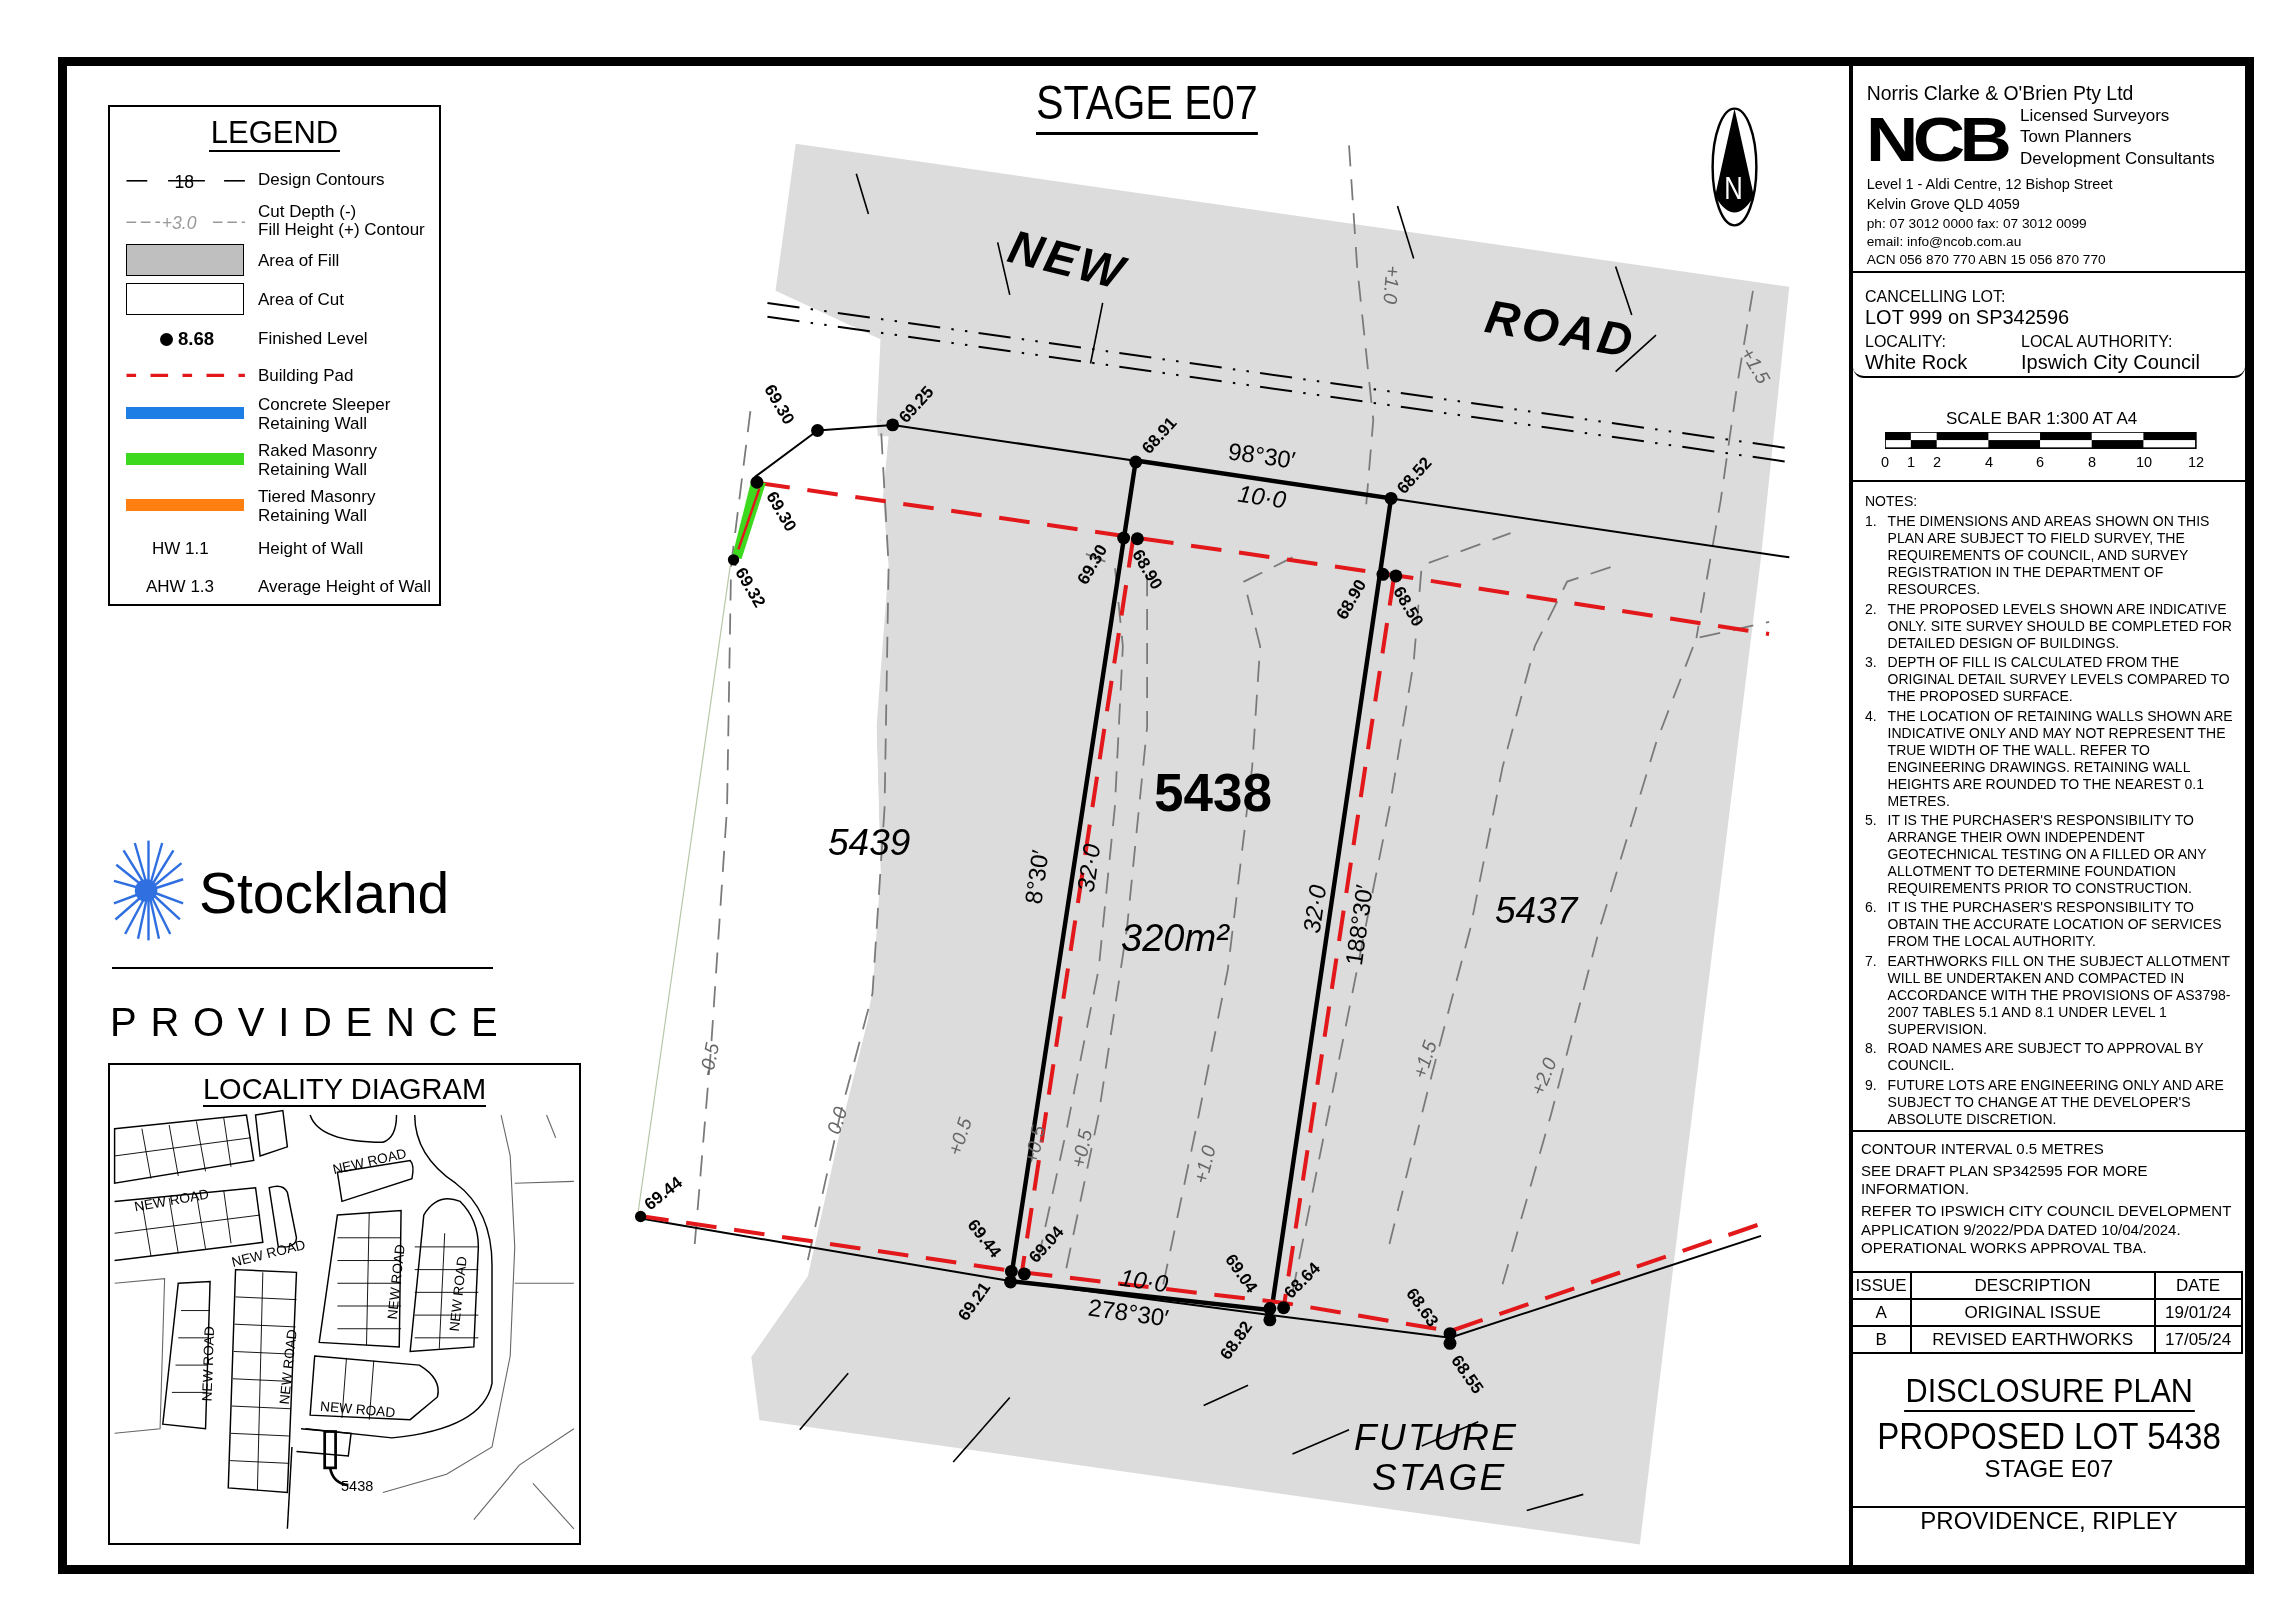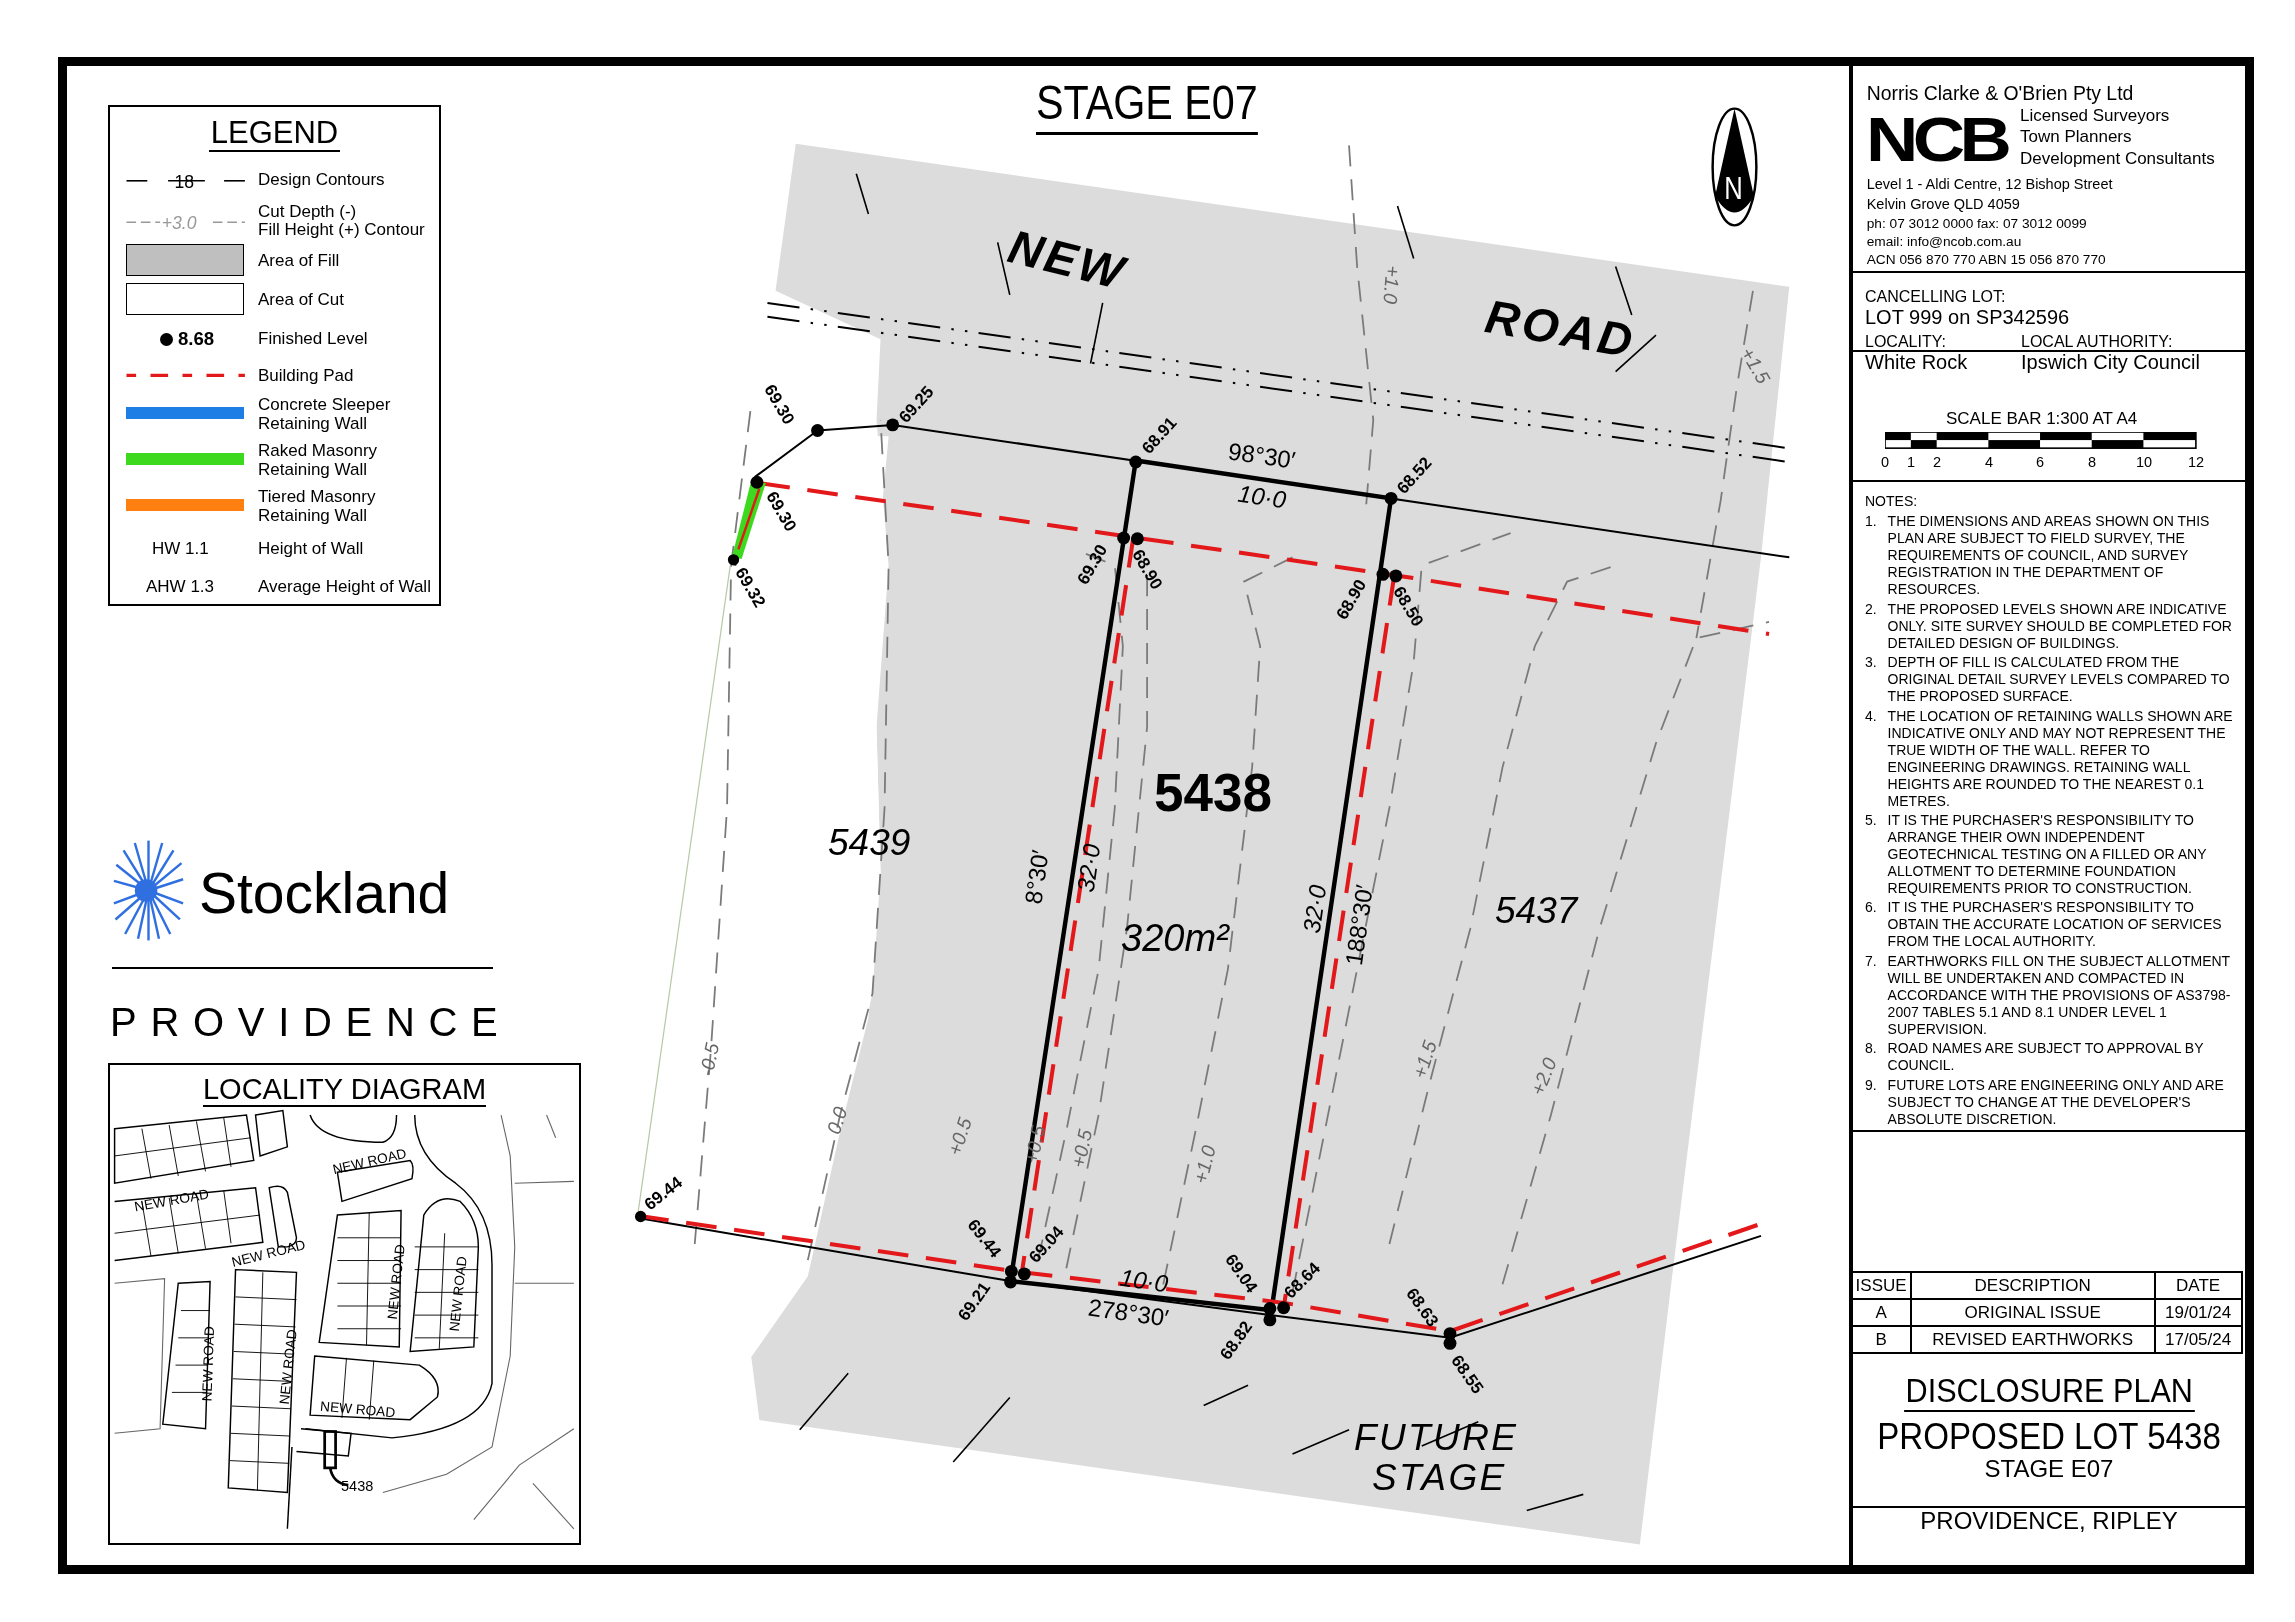--- a/index.html
+++ b/index.html
@@ -375,21 +375,21 @@
     <div class="txt" style="left:167px;top:42px;font-size:17px;">Licensed Surveyors</div>
     <div class="txt" style="left:167px;top:63px;font-size:17px;">Town Planners</div>
     <div class="txt" style="left:167px;top:85px;font-size:17px;">Development Consultants</div>
     <div class="txt" style="left:13.7px;top:112px;font-size:14.5px;">Level 1 - Aldi Centre, 12 Bishop Street</div>
     <div class="txt" style="left:13.7px;top:132px;font-size:14.5px;">Kelvin Grove  QLD  4059</div>
     <div class="txt" style="left:13.7px;top:152px;font-size:13.7px;">ph: 07 3012 0000  fax: 07 3012 0099</div>
     <div class="txt" style="left:13.7px;top:170px;font-size:13.7px;">email: info@ncob.com.au</div>
     <div class="txt" style="left:13.7px;top:188px;font-size:13.7px;">ACN 056 870 770 ABN 15 056 870 770</div>
   </div>
 
-  <div class="tb-sec" style="top:208px;height:79px;">
+  <div class="tb-sec" style="top:208px;height:105px;border-radius:11px;">
     <div class="txt" style="left:12px;top:16px;font-size:16px;">CANCELLING LOT:</div>
     <div class="txt" style="left:12px;top:34px;font-size:20px;">LOT 999 on SP342596</div>
     <div class="txt" style="left:12px;top:61px;font-size:16px;">LOCALITY:</div>
     <div class="txt" style="left:12px;top:79px;font-size:20px;">White Rock</div>
     <div class="txt" style="left:168px;top:61px;font-size:16px;">LOCAL AUTHORITY:</div>
     <div class="txt" style="left:168px;top:79px;font-size:20px;">Ipswich City Council</div>
   </div>
 
   <div class="tb-sec" style="top:322px;height:95px;">
     <div class="txt" style="left:93px;top:22.6px;font-size:17px;">SCALE BAR 1:300 AT A4</div>
@@ -419,20 +419,25 @@
     <div class="note-item"><span class="note-num">2.</span><span>THE PROPOSED LEVELS SHOWN ARE INDICATIVE ONLY. SITE SURVEY SHOULD BE COMPLETED FOR DETAILED DESIGN OF BUILDINGS.</span></div>
     <div class="note-item"><span class="note-num">3.</span><span>DEPTH OF FILL IS CALCULATED FROM THE ORIGINAL DETAIL SURVEY LEVELS COMPARED TO THE PROPOSED SURFACE.</span></div>
     <div class="note-item"><span class="note-num">4.</span><span>THE LOCATION OF RETAINING WALLS SHOWN ARE INDICATIVE ONLY AND MAY NOT REPRESENT THE TRUE WIDTH OF THE WALL. REFER TO ENGINEERING DRAWINGS. RETAINING WALL HEIGHTS ARE ROUNDED TO THE NEAREST 0.1 METRES.</span></div>
     <div class="note-item"><span class="note-num">5.</span><span>IT IS THE PURCHASER'S RESPONSIBILITY TO ARRANGE THEIR OWN INDEPENDENT GEOTECHNICAL TESTING ON A FILLED OR ANY ALLOTMENT TO DETERMINE FOUNDATION REQUIREMENTS PRIOR TO CONSTRUCTION.</span></div>
     <div class="note-item"><span class="note-num">6.</span><span>IT IS THE PURCHASER'S RESPONSIBILITY TO OBTAIN THE ACCURATE LOCATION OF SERVICES FROM THE LOCAL AUTHORITY.</span></div>
     <div class="note-item"><span class="note-num">7.</span><span>EARTHWORKS FILL ON THE SUBJECT ALLOTMENT WILL BE UNDERTAKEN AND COMPACTED IN ACCORDANCE WITH THE PROVISIONS OF AS3798-2007 TABLES 5.1 AND 8.1 UNDER LEVEL 1 SUPERVISION.</span></div>
     <div class="note-item"><span class="note-num">8.</span><span>ROAD NAMES ARE SUBJECT TO APPROVAL BY COUNCIL.</span></div>
     <div class="note-item"><span class="note-num">9.</span><span>FUTURE LOTS ARE ENGINEERING ONLY AND ARE SUBJECT TO CHANGE AT THE DEVELOPER'S ABSOLUTE DISCRETION.</span></div>
   </div>
 
+  <div class="tb-sec notes" style="top:1067px;height:139px;padding:8px 9.7px 0 8px;border-bottom:none;font-size:15px;line-height:18.6px;">
+    <div style="margin-bottom:3.2px;">CONTOUR INTERVAL 0.5 METRES</div>
+    <div style="margin-bottom:3.2px;">SEE DRAFT PLAN SP342595 FOR MORE INFORMATION.</div>
+    <div>REFER TO IPSWICH CITY COUNCIL DEVELOPMENT APPLICATION 9/2022/PDA DATED 10/04/2024. OPERATIONAL WORKS APPROVAL TBA.</div>
+  </div>
 
   <table class="issues" style="position:absolute;left:-2.4px;top:1206px;">
     <tbody>
         <tr>
       <td style="width:57px;">ISSUE</td>
       <td>DESCRIPTION</td>
       <td style="width:85px;">DATE</td>
     </tr>
     <tr>
       <td>A</td>

